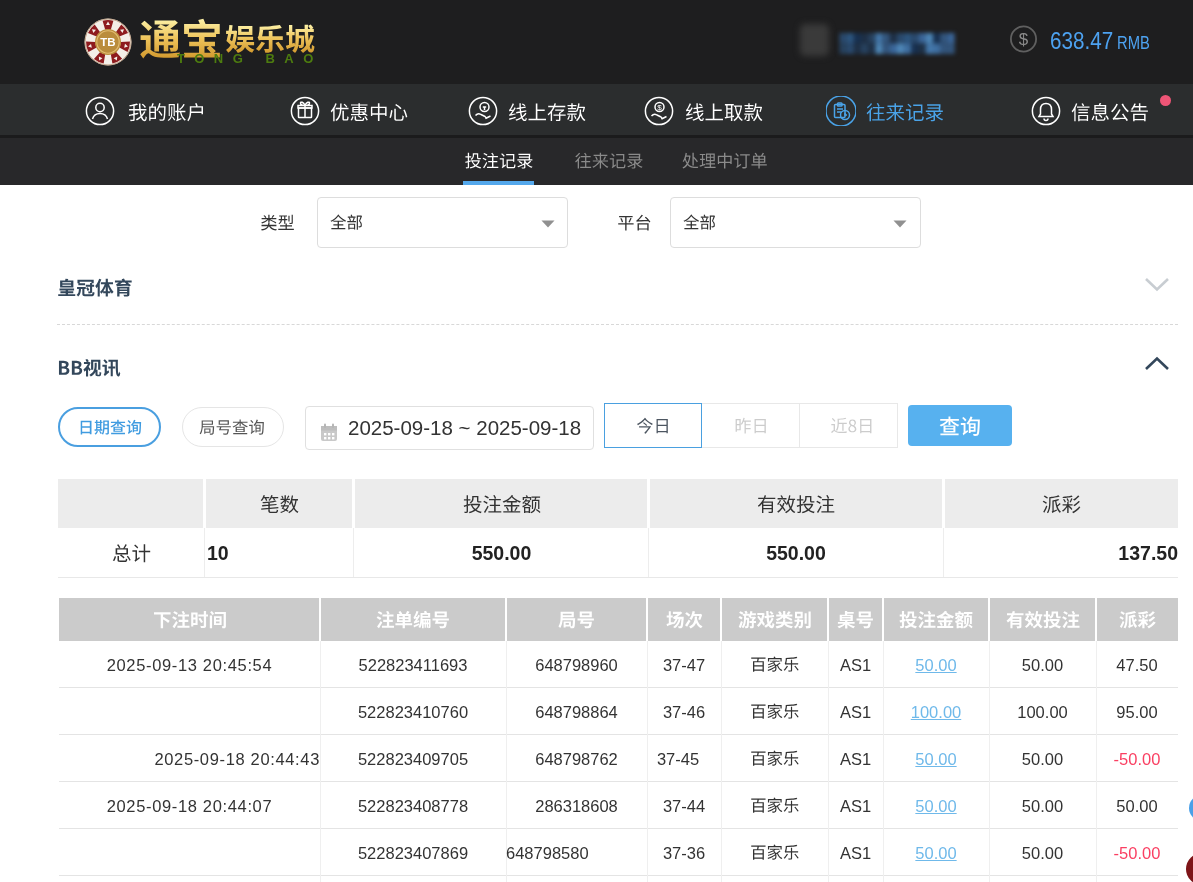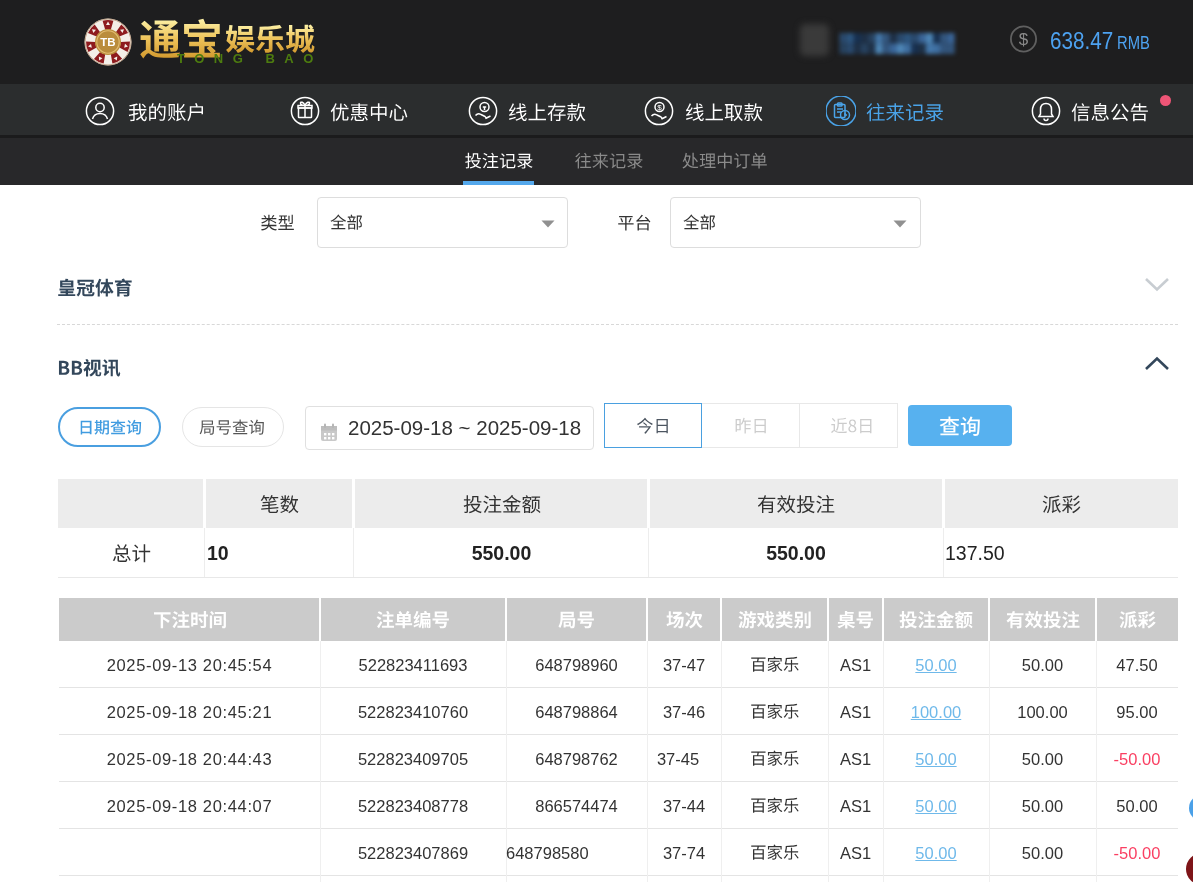--- a/index.html
+++ b/index.html
@@ -255,21 +255,21 @@
 <div class="abs" style="left:647.5px;top:527.5px;width:1px;height:49.5px;background:#ededed;z-index:3"></div>
 <div class="abs" style="left:941.5px;top:479px;width:3px;height:48.5px;background:#fff;z-index:3"></div>
 <div class="abs" style="left:942.5px;top:527.5px;width:1px;height:49.5px;background:#ededed;z-index:3"></div>
 <div class="abs" style="left:58px;top:577px;width:1120px;height:1px;background:#e8e8e8"></div>
 <svg style="position:absolute;left:111.5px;top:541.1px;z-index:5" width="39" height="24" viewBox="0 -19.5 39 23.8">
       <path d="M14.8 -4.2 15.9 -4.8Q16.5 -4.2 17.1 -3.4Q17.6 -2.7 18.0 -1.9Q18.5 -1.2 18.7 -0.5L17.5 0.2Q17.3 -0.4 16.9 -1.2Q16.4 -1.9 15.9 -2.7Q15.4 -3.5 14.8 -4.2ZM8.0 -5.2 9.1 -6.1Q9.7 -5.7 10.4 -5.1Q11.1 -4.5 11.7 -4.0Q12.3 -3.4 12.6 -3.0L11.5 -2.0Q11.2 -2.5 10.6 -3.1Q10.0 -3.7 9.4 -4.2Q8.7 -4.8 8.0 -5.2ZM5.5 -4.7H7.0V-0.7Q7.0 -0.3 7.3 -0.1Q7.5 0.0 8.5 0.0Q8.7 0.0 9.1 0.0Q9.5 0.0 10.0 0.0Q10.5 0.0 11.0 0.0Q11.6 0.0 12.0 0.0Q12.5 0.0 12.7 0.0Q13.2 0.0 13.4 -0.1Q13.7 -0.3 13.7 -0.7Q13.8 -1.1 13.9 -2.0Q14.1 -1.9 14.3 -1.8Q14.6 -1.7 14.8 -1.6Q15.1 -1.5 15.3 -1.4Q15.2 -0.3 14.9 0.3Q14.7 0.9 14.2 1.1Q13.7 1.3 12.8 1.3Q12.6 1.3 12.2 1.3Q11.8 1.3 11.2 1.3Q10.6 1.3 10.0 1.3Q9.4 1.3 9.0 1.3Q8.5 1.3 8.4 1.3Q7.3 1.3 6.6 1.2Q6.0 1.0 5.7 0.6Q5.5 0.1 5.5 -0.7ZM2.7 -4.4 4.1 -4.1Q3.8 -2.9 3.3 -1.7Q2.8 -0.4 2.2 0.5L0.8 -0.2Q1.2 -0.7 1.6 -1.4Q1.9 -2.1 2.2 -2.9Q2.5 -3.6 2.7 -4.4ZM5.0 -15.7 6.3 -16.3Q6.9 -15.5 7.5 -14.6Q8.1 -13.7 8.4 -13.0L7.0 -12.3Q6.9 -12.8 6.6 -13.4Q6.2 -14.0 5.8 -14.6Q5.4 -15.2 5.0 -15.7ZM13.3 -16.4 14.8 -15.8Q14.2 -14.6 13.5 -13.5Q12.8 -12.3 12.1 -11.5L11.0 -12.1Q11.4 -12.7 11.8 -13.4Q12.2 -14.2 12.7 -14.9Q13.1 -15.7 13.3 -16.4ZM5.2 -11.1V-7.6H14.4V-11.1ZM3.6 -12.4H16.0V-6.2H3.6Z M22.2 -15.1 23.1 -16.0Q23.7 -15.6 24.3 -15.1Q24.9 -14.6 25.4 -14.0Q25.9 -13.5 26.2 -13.1L25.3 -12.0Q24.9 -12.5 24.4 -13.0Q23.9 -13.5 23.3 -14.1Q22.7 -14.7 22.2 -15.1ZM23.3 1.2 23.0 -0.3 23.5 -0.9 27.4 -3.5Q27.4 -3.4 27.5 -3.1Q27.6 -2.9 27.7 -2.6Q27.8 -2.4 27.9 -2.3Q26.5 -1.3 25.6 -0.7Q24.8 -0.1 24.3 0.3Q23.9 0.6 23.7 0.8Q23.4 1.0 23.3 1.2ZM20.4 -10.3H24.4V-8.8H20.4ZM26.8 -9.9H38.2V-8.4H26.8ZM31.7 -16.3H33.2V1.6H31.7ZM23.3 1.2Q23.2 1.0 23.1 0.7Q23.0 0.5 22.8 0.2Q22.7 -0.0 22.5 -0.2Q22.8 -0.4 23.2 -0.8Q23.5 -1.2 23.5 -1.8V-10.3H25.0V-0.5Q25.0 -0.5 24.8 -0.4Q24.6 -0.3 24.4 -0.1Q24.1 0.1 23.9 0.4Q23.7 0.6 23.5 0.8Q23.3 1.0 23.3 1.2Z" fill="#333"></path>
     </svg>
 <div class="abs" style="left:207px;top:542px;width:145px;text-align:left;font-size:19.5px;line-height:22px;font-weight:bold;color:#222">10</div>
 <div class="abs" style="left:356px;top:542px;width:291px;text-align:center;font-size:19.5px;line-height:22px;font-weight:bold;color:#222">550.00</div>
 <div class="abs" style="left:650px;top:542px;width:292px;text-align:center;font-size:19.5px;line-height:22px;font-weight:bold;color:#222">550.00</div>
-<div class="abs" style="left:945px;top:542px;width:233px;text-align:left;font-size:19.5px;line-height:22px;font-weight:normal;color:#222">137.50</div>
+<div class="abs" style="left:945px;top:542px;width:233px;text-align:right;font-size:19.5px;line-height:22px;font-weight:bold;color:#222">137.50</div>
 <div class="abs" style="left:59px;top:598px;width:1119px;height:43px;background:#cbcbcb"></div>
 <svg style="position:absolute;left:152.5px;top:608.2px;z-index:5" width="74" height="23" viewBox="0 -18.5 74 22.6">
       <path d="M1.0 -14.4H17.6V-12.1H1.0ZM7.7 -12.4H10.1V1.6H7.7ZM8.9 -7.9 10.5 -9.6Q11.2 -9.3 12.1 -8.8Q13.0 -8.3 13.8 -7.8Q14.7 -7.3 15.5 -6.8Q16.3 -6.3 16.8 -5.9L15.1 -3.8Q14.7 -4.3 13.9 -4.8Q13.2 -5.3 12.3 -5.9Q11.5 -6.4 10.6 -6.9Q9.7 -7.5 8.9 -7.9Z M25.7 -6.9H35.3V-4.8H25.7ZM24.4 -1.0H36.5V1.1H24.4ZM25.0 -12.3H36.0V-10.2H25.0ZM29.4 -11.0H31.7V-0.1H29.4ZM20.2 -13.9 21.4 -15.5Q22.0 -15.2 22.6 -14.9Q23.3 -14.6 23.9 -14.3Q24.5 -13.9 24.9 -13.6L23.6 -11.8Q23.3 -12.1 22.7 -12.5Q22.1 -12.9 21.4 -13.2Q20.8 -13.6 20.2 -13.9ZM19.1 -8.7 20.3 -10.4Q20.9 -10.1 21.6 -9.8Q22.2 -9.5 22.8 -9.2Q23.5 -8.8 23.8 -8.5L22.6 -6.7Q22.2 -7.0 21.6 -7.3Q21.1 -7.7 20.4 -8.1Q19.7 -8.4 19.1 -8.7ZM19.6 0.0Q20.1 -0.7 20.7 -1.6Q21.3 -2.6 22.0 -3.7Q22.6 -4.8 23.2 -5.8L24.8 -4.3Q24.3 -3.4 23.8 -2.4Q23.2 -1.4 22.6 -0.4Q22.1 0.6 21.5 1.5ZM28.6 -15.1 30.6 -15.8Q31.1 -15.1 31.5 -14.3Q31.9 -13.5 32.1 -12.9L29.9 -12.1Q29.8 -12.7 29.4 -13.6Q29.0 -14.4 28.6 -15.1Z M39.3 -14.3H44.6V-1.8H39.3V-3.8H42.5V-12.3H39.3ZM39.4 -9.1H43.1V-7.1H39.4ZM38.2 -14.3H40.3V-0.3H38.2ZM45.3 -12.3H55.0V-10.1H45.3ZM50.8 -15.6H53.1V-1.3Q53.1 -0.3 52.8 0.2Q52.6 0.7 51.9 1.0Q51.3 1.2 50.3 1.3Q49.4 1.4 48.0 1.4Q47.9 0.9 47.7 0.2Q47.5 -0.4 47.2 -0.9Q47.9 -0.9 48.5 -0.8Q49.1 -0.8 49.6 -0.8Q50.1 -0.8 50.3 -0.8Q50.6 -0.8 50.7 -0.9Q50.8 -1.0 50.8 -1.3ZM45.5 -7.9 47.3 -8.9Q47.8 -8.3 48.3 -7.5Q48.8 -6.8 49.3 -6.0Q49.8 -5.3 50.1 -4.8L48.1 -3.7Q47.9 -4.2 47.4 -4.9Q47.0 -5.7 46.4 -6.5Q45.9 -7.3 45.5 -7.9Z M56.8 -11.3H59.1V1.6H56.8ZM57.1 -14.5 58.8 -15.6Q59.3 -15.2 59.7 -14.7Q60.2 -14.2 60.5 -13.7Q60.9 -13.2 61.1 -12.8L59.3 -11.6Q59.1 -12.0 58.7 -12.5Q58.3 -13.0 57.9 -13.6Q57.5 -14.1 57.1 -14.5ZM61.8 -14.8H71.8V-12.7H61.8ZM70.6 -14.8H72.9V-0.7Q72.9 0.0 72.7 0.5Q72.5 0.9 72.1 1.2Q71.6 1.4 70.9 1.5Q70.3 1.5 69.4 1.5Q69.3 1.1 69.1 0.5Q69.0 -0.1 68.8 -0.4Q69.2 -0.4 69.7 -0.4Q70.1 -0.4 70.2 -0.4Q70.4 -0.4 70.5 -0.5Q70.6 -0.6 70.6 -0.8ZM63.0 -5.2V-3.4H66.5V-5.2ZM63.0 -8.8V-7.0H66.5V-8.8ZM61.0 -10.5H68.6V-1.7H61.0Z" fill="#ffffff"></path>
     </svg>
 <svg style="position:absolute;left:376.0px;top:608.2px;z-index:5" width="74" height="23" viewBox="0 -18.5 74 22.6">
       <path d="M7.2 -6.9H16.8V-4.8H7.2ZM5.9 -1.0H18.0V1.1H5.9ZM6.5 -12.3H17.5V-10.2H6.5ZM10.9 -11.0H13.2V-0.1H10.9ZM1.7 -13.9 2.9 -15.5Q3.5 -15.2 4.1 -14.9Q4.8 -14.6 5.4 -14.3Q6.0 -13.9 6.4 -13.6L5.1 -11.8Q4.8 -12.1 4.2 -12.5Q3.6 -12.9 2.9 -13.2Q2.3 -13.6 1.7 -13.9ZM0.6 -8.7 1.8 -10.4Q2.4 -10.1 3.1 -9.8Q3.7 -9.5 4.3 -9.2Q5.0 -8.8 5.3 -8.5L4.1 -6.7Q3.7 -7.0 3.1 -7.3Q2.6 -7.7 1.9 -8.1Q1.2 -8.4 0.6 -8.7ZM1.1 0.0Q1.6 -0.7 2.2 -1.6Q2.8 -2.6 3.5 -3.7Q4.1 -4.8 4.7 -5.8L6.3 -4.3Q5.8 -3.4 5.3 -2.4Q4.7 -1.4 4.1 -0.4Q3.6 0.6 3.0 1.5ZM10.1 -15.1 12.1 -15.8Q12.6 -15.1 13.0 -14.3Q13.4 -13.5 13.6 -12.9L11.4 -12.1Q11.3 -12.7 10.9 -13.6Q10.5 -14.4 10.1 -15.1Z M26.6 -11.5H28.9V1.6H26.6ZM23.2 -7.8V-6.5H32.4V-7.8ZM23.2 -10.7V-9.5H32.4V-10.7ZM21.0 -12.6H34.7V-4.7H21.0ZM19.4 -3.5H36.2V-1.4H19.4ZM22.5 -14.8 24.4 -15.7Q24.9 -15.1 25.5 -14.3Q26.1 -13.5 26.3 -12.9L24.3 -12.0Q24.1 -12.5 23.5 -13.3Q23.0 -14.2 22.5 -14.8ZM31.1 -15.6 33.6 -14.9Q33.0 -13.9 32.4 -13.1Q31.8 -12.2 31.3 -11.6L29.3 -12.2Q29.6 -12.7 30.0 -13.3Q30.3 -13.9 30.6 -14.5Q30.9 -15.1 31.1 -15.6Z M38.2 -3.1Q38.2 -3.3 38.1 -3.7Q38.0 -4.0 37.8 -4.4Q37.7 -4.7 37.6 -5.0Q37.9 -5.0 38.2 -5.3Q38.6 -5.7 39.0 -6.2Q39.2 -6.4 39.6 -7.0Q39.9 -7.6 40.4 -8.4Q40.9 -9.2 41.4 -10.1Q41.9 -11.1 42.3 -12.0L44.0 -11.0Q43.4 -9.8 42.6 -8.5Q41.9 -7.3 41.1 -6.2Q40.3 -5.1 39.5 -4.2V-4.1Q39.5 -4.1 39.3 -4.0Q39.1 -3.9 38.9 -3.8Q38.6 -3.6 38.4 -3.4Q38.2 -3.3 38.2 -3.1ZM38.2 -3.1 38.1 -4.8 38.9 -5.5 43.2 -6.4Q43.2 -6.0 43.2 -5.4Q43.3 -4.9 43.3 -4.6Q41.8 -4.3 40.9 -4.0Q40.0 -3.8 39.5 -3.6Q38.9 -3.4 38.7 -3.3Q38.4 -3.2 38.2 -3.1ZM38.1 -7.6Q38.1 -7.8 37.9 -8.2Q37.8 -8.5 37.7 -8.9Q37.6 -9.3 37.4 -9.6Q37.7 -9.6 37.9 -9.9Q38.2 -10.2 38.4 -10.7Q38.6 -10.9 38.8 -11.4Q39.1 -11.9 39.4 -12.6Q39.7 -13.3 40.0 -14.2Q40.2 -15.0 40.4 -15.8L42.5 -15.1Q42.1 -13.9 41.6 -12.8Q41.0 -11.6 40.4 -10.6Q39.8 -9.5 39.2 -8.7V-8.7Q39.2 -8.7 39.0 -8.6Q38.9 -8.5 38.6 -8.3Q38.4 -8.1 38.3 -8.0Q38.1 -7.8 38.1 -7.6ZM38.1 -7.6 38.0 -9.2 38.9 -9.8 42.0 -10.0Q41.9 -9.6 41.8 -9.1Q41.7 -8.6 41.7 -8.3Q40.7 -8.1 40.1 -8.1Q39.4 -8.0 39.0 -7.9Q38.6 -7.8 38.4 -7.8Q38.2 -7.7 38.1 -7.6ZM37.5 -1.3Q38.5 -1.7 40.0 -2.2Q41.5 -2.8 43.0 -3.5L43.4 -1.7Q42.0 -1.1 40.6 -0.4Q39.2 0.2 38.0 0.7ZM48.6 -6.9H49.9V1.1H48.6ZM50.7 -7.0H52.0V1.1H50.7ZM52.8 -7.8H54.5V-0.2Q54.5 0.3 54.4 0.6Q54.3 1.0 54.0 1.2Q53.7 1.4 53.3 1.4Q53.0 1.5 52.5 1.5Q52.5 1.1 52.3 0.7Q52.2 0.2 52.0 -0.1Q52.3 -0.1 52.4 -0.1Q52.6 -0.1 52.7 -0.1Q52.8 -0.1 52.8 -0.3ZM44.5 -13.8H46.5V-9.8Q46.5 -8.6 46.4 -7.2Q46.3 -5.8 46.0 -4.2Q45.8 -2.7 45.4 -1.2Q44.9 0.2 44.2 1.4Q44.0 1.2 43.7 1.0Q43.4 0.7 43.0 0.5Q42.7 0.3 42.5 0.2Q43.2 -0.9 43.6 -2.2Q44.0 -3.5 44.2 -4.8Q44.3 -6.2 44.4 -7.5Q44.5 -8.8 44.5 -9.8ZM45.5 -13.8H54.2V-8.9H45.5V-10.7H52.1V-12.0H45.5ZM46.0 -7.8H53.6V-6.1H47.7V1.5H46.0ZM46.8 -4.1H53.5V-2.4H46.8ZM47.9 -15.3 50.1 -15.9Q50.4 -15.4 50.6 -14.7Q50.9 -14.1 51.0 -13.6L48.8 -12.9Q48.7 -13.4 48.4 -14.0Q48.2 -14.7 47.9 -15.3Z M60.9 -13.1V-11.4H68.5V-13.1ZM58.7 -15.1H70.8V-9.5H58.7ZM56.5 -8.3H72.9V-6.3H56.5ZM60.1 -4.9H69.2V-2.9H60.1ZM68.5 -4.9H70.9Q70.9 -4.9 70.9 -4.8Q70.9 -4.6 70.8 -4.4Q70.8 -4.2 70.8 -4.0Q70.6 -2.6 70.4 -1.6Q70.2 -0.6 69.9 -0.0Q69.7 0.6 69.3 0.9Q68.9 1.3 68.4 1.4Q68.0 1.5 67.3 1.6Q66.7 1.6 65.9 1.6Q65.0 1.6 64.1 1.6Q64.0 1.1 63.8 0.5Q63.6 -0.1 63.3 -0.6Q64.3 -0.5 65.2 -0.5Q66.1 -0.4 66.5 -0.4Q66.8 -0.4 67.0 -0.5Q67.2 -0.5 67.4 -0.6Q67.6 -0.8 67.8 -1.3Q68.0 -1.7 68.2 -2.6Q68.4 -3.4 68.5 -4.6ZM60.3 -7.5 62.7 -7.2Q62.5 -6.5 62.3 -5.7Q62.0 -4.9 61.8 -4.2Q61.5 -3.5 61.3 -2.9H58.8Q59.0 -3.5 59.3 -4.3Q59.6 -5.1 59.8 -6.0Q60.1 -6.8 60.3 -7.5Z" fill="#ffffff"></path>
     </svg>
 <svg style="position:absolute;left:558.0px;top:608.2px;z-index:5" width="37" height="23" viewBox="0 -18.5 37 22.6">
       <path d="M3.9 -14.9H15.8V-9.5H3.9V-11.4H13.6V-13.0H3.9ZM2.6 -14.9H4.8V-10.3Q4.8 -9.1 4.7 -7.6Q4.6 -6.1 4.3 -4.5Q4.1 -3.0 3.5 -1.5Q3.0 -0.0 2.2 1.2Q2.0 1.0 1.6 0.7Q1.3 0.4 1.0 0.1Q0.6 -0.1 0.4 -0.2Q1.1 -1.3 1.6 -2.6Q2.0 -3.9 2.3 -5.2Q2.5 -6.6 2.5 -7.9Q2.6 -9.2 2.6 -10.3ZM4.0 -8.4H15.7V-6.4H4.0ZM6.8 -5.3H12.9V-0.2H6.8V-1.9H10.9V-3.6H6.8ZM5.6 -5.3H7.6V0.9H5.6ZM14.9 -8.4H17.2Q17.2 -8.4 17.2 -8.2Q17.2 -8.0 17.2 -7.8Q17.2 -7.6 17.1 -7.5Q17.1 -5.4 17.0 -4.0Q16.9 -2.6 16.8 -1.6Q16.7 -0.6 16.6 -0.1Q16.4 0.5 16.2 0.7Q15.9 1.2 15.6 1.3Q15.2 1.5 14.8 1.6Q14.4 1.6 13.8 1.6Q13.2 1.6 12.5 1.6Q12.5 1.1 12.3 0.6Q12.1 -0.0 11.9 -0.5Q12.4 -0.4 12.9 -0.4Q13.4 -0.4 13.6 -0.4Q13.9 -0.4 14.0 -0.4Q14.1 -0.5 14.3 -0.6Q14.4 -0.9 14.6 -1.6Q14.7 -2.4 14.8 -3.9Q14.9 -5.5 14.9 -8.0Z M23.9 -13.1V-11.4H31.4V-13.1ZM21.7 -15.1H33.8V-9.5H21.7ZM19.5 -8.3H35.9V-6.3H19.5ZM23.1 -4.9H32.2V-2.9H23.1ZM31.5 -4.9H33.9Q33.9 -4.9 33.9 -4.8Q33.9 -4.6 33.8 -4.4Q33.8 -4.2 33.8 -4.0Q33.6 -2.6 33.4 -1.6Q33.2 -0.6 32.9 -0.0Q32.7 0.6 32.3 0.9Q31.9 1.3 31.4 1.4Q31.0 1.5 30.3 1.6Q29.7 1.6 28.9 1.6Q28.0 1.6 27.1 1.6Q27.0 1.1 26.8 0.5Q26.6 -0.1 26.3 -0.6Q27.3 -0.5 28.2 -0.5Q29.1 -0.4 29.5 -0.4Q29.8 -0.4 30.0 -0.5Q30.2 -0.5 30.4 -0.6Q30.6 -0.8 30.8 -1.3Q31.0 -1.7 31.2 -2.6Q31.4 -3.4 31.5 -4.6ZM23.3 -7.5 25.7 -7.2Q25.5 -6.5 25.3 -5.7Q25.0 -4.9 24.8 -4.2Q24.5 -3.5 24.3 -2.9H21.8Q22.0 -3.5 22.3 -4.3Q22.6 -5.1 22.8 -6.0Q23.1 -6.8 23.3 -7.5Z" fill="#ffffff"></path>
     </svg>
@@ -321,41 +321,40 @@
 <div class="abs" style="left:1096px;top:654.5px;width:82px;text-align:center;font-size:16.5px;line-height:20px;color:#333">47.50</div>
 <div class="abs" style="left:59px;top:734px;width:1119px;height:1px;background:#e4e4e4"></div>
 <div class="abs" style="left:320px;top:688px;width:1px;height:47px;background:#efefef"></div>
 <div class="abs" style="left:506px;top:688px;width:1px;height:47px;background:#efefef"></div>
 <div class="abs" style="left:647px;top:688px;width:1px;height:47px;background:#efefef"></div>
 <div class="abs" style="left:721px;top:688px;width:1px;height:47px;background:#efefef"></div>
 <div class="abs" style="left:828px;top:688px;width:1px;height:47px;background:#efefef"></div>
 <div class="abs" style="left:883px;top:688px;width:1px;height:47px;background:#efefef"></div>
 <div class="abs" style="left:989px;top:688px;width:1px;height:47px;background:#efefef"></div>
 <div class="abs" style="left:1096px;top:688px;width:1px;height:47px;background:#efefef"></div>
-<div class="abs" style="left:59px;top:701.5px;width:261px;text-align:center;font-size:16.5px;line-height:20px;letter-spacing:0.65px;color:#333">2025-09-18 20:45:21</div>
 <div class="abs" style="left:320px;top:701.5px;width:186px;text-align:center;font-size:16.5px;line-height:20px;color:#333">522823410760</div>
 <div class="abs" style="left:506px;top:701.5px;width:141px;text-align:center;font-size:16.5px;line-height:20px;color:#333">648798864</div>
 <div class="abs" style="left:647px;top:701.5px;width:74px;text-align:center;font-size:16.5px;line-height:20px;color:#333">37-46</div>
 <svg style="position:absolute;left:749.8px;top:701.4px;z-index:5" width="50" height="20" viewBox="0 -16.5 50 20.1">
       <path d="M1.1 -13.0H15.5V-11.8H1.1ZM3.8 -5.1H13.0V-4.0H3.8ZM3.8 -0.9H12.9V0.3H3.8ZM7.5 -12.5 9.0 -12.2Q8.8 -11.6 8.6 -10.9Q8.5 -10.2 8.3 -9.6Q8.2 -9.0 8.0 -8.5L6.8 -8.8Q6.9 -9.4 7.1 -10.0Q7.2 -10.7 7.3 -11.3Q7.5 -12.0 7.5 -12.5ZM2.9 -9.3H13.8V1.3H12.5V-8.1H4.2V1.3H2.9Z M17.9 -12.4H31.7V-9.0H30.5V-11.3H19.1V-9.0H17.9ZM19.9 -9.7H29.5V-8.6H19.9ZM23.0 -7.4 23.9 -8.0Q24.9 -7.1 25.4 -6.1Q26.0 -5.1 26.3 -4.0Q26.5 -3.0 26.5 -2.0Q26.5 -1.1 26.2 -0.4Q26.0 0.4 25.5 0.7Q25.1 1.0 24.7 1.2Q24.3 1.3 23.8 1.3Q23.5 1.3 23.1 1.3Q22.8 1.3 22.4 1.3Q22.4 1.0 22.3 0.7Q22.2 0.3 22.0 0.1Q22.5 0.1 22.9 0.1Q23.3 0.2 23.5 0.2Q23.9 0.2 24.1 0.1Q24.4 0.0 24.6 -0.2Q24.9 -0.4 25.1 -1.0Q25.3 -1.6 25.3 -2.3Q25.3 -3.1 25.1 -4.0Q24.8 -4.9 24.3 -5.8Q23.8 -6.7 23.0 -7.4ZM24.7 -9.3 25.7 -8.9Q24.9 -8.1 23.7 -7.4Q22.5 -6.7 21.1 -6.1Q19.8 -5.6 18.5 -5.2Q18.4 -5.3 18.3 -5.5Q18.2 -5.7 18.1 -5.9Q17.9 -6.1 17.8 -6.2Q19.1 -6.5 20.4 -7.0Q21.7 -7.4 22.8 -8.0Q23.9 -8.6 24.7 -9.3ZM24.2 -6.3 25.0 -5.7Q24.4 -5.2 23.6 -4.8Q22.8 -4.3 21.9 -3.9Q21.0 -3.4 20.1 -3.1Q19.2 -2.7 18.4 -2.4Q18.3 -2.7 18.1 -2.9Q18.0 -3.2 17.8 -3.4Q18.6 -3.6 19.5 -3.9Q20.4 -4.2 21.3 -4.6Q22.1 -5.0 22.9 -5.4Q23.7 -5.8 24.2 -6.3ZM25.1 -4.3 26.0 -3.6Q25.3 -3.0 24.4 -2.4Q23.5 -1.8 22.4 -1.2Q21.4 -0.7 20.3 -0.2Q19.2 0.2 18.1 0.5Q18.1 0.3 17.9 -0.0Q17.7 -0.3 17.5 -0.5Q18.5 -0.8 19.6 -1.2Q20.7 -1.6 21.7 -2.1Q22.8 -2.6 23.6 -3.1Q24.5 -3.7 25.1 -4.3ZM28.0 -5.4Q28.3 -4.3 29.0 -3.3Q29.6 -2.3 30.5 -1.5Q31.4 -0.8 32.4 -0.4Q32.3 -0.3 32.2 -0.1Q32.0 0.1 31.9 0.3Q31.7 0.5 31.6 0.6Q30.5 0.1 29.6 -0.7Q28.7 -1.6 28.0 -2.7Q27.3 -3.8 26.9 -5.1ZM29.5 -7.9 30.6 -7.1Q29.9 -6.6 29.0 -6.0Q28.2 -5.4 27.4 -4.9Q26.6 -4.3 25.8 -3.9L25.0 -4.6Q25.8 -5.0 26.6 -5.6Q27.4 -6.2 28.2 -6.8Q29.0 -7.4 29.5 -7.9ZM23.5 -13.6 24.8 -14.0Q25.0 -13.5 25.3 -13.0Q25.6 -12.5 25.7 -12.1L24.4 -11.6Q24.3 -12.0 24.0 -12.6Q23.8 -13.2 23.5 -13.6Z M41.0 -10.6H42.2V-0.3Q42.2 0.3 42.1 0.6Q41.9 0.9 41.5 1.1Q41.1 1.2 40.4 1.2Q39.7 1.3 38.7 1.3Q38.6 1.0 38.5 0.7Q38.4 0.3 38.2 0.0Q38.8 0.1 39.2 0.1Q39.7 0.1 40.1 0.1Q40.4 0.1 40.6 0.1Q40.8 0.0 40.9 -0.0Q41.0 -0.1 41.0 -0.3ZM46.7 -13.7 47.4 -12.6Q46.4 -12.3 45.0 -12.1Q43.6 -11.9 42.1 -11.8Q40.6 -11.7 39.1 -11.6Q37.5 -11.5 36.1 -11.5Q36.1 -11.7 36.0 -12.1Q35.9 -12.4 35.8 -12.6Q37.2 -12.7 38.7 -12.7Q40.3 -12.8 41.7 -12.9Q43.2 -13.1 44.5 -13.2Q45.8 -13.4 46.7 -13.7ZM36.9 -4.6 38.1 -4.2Q37.6 -3.4 37.1 -2.6Q36.5 -1.8 35.8 -1.0Q35.2 -0.3 34.6 0.3Q34.6 0.2 34.4 0.0Q34.2 -0.1 34.0 -0.3Q33.8 -0.4 33.6 -0.5Q34.2 -1.0 34.8 -1.7Q35.4 -2.4 36.0 -3.1Q36.5 -3.9 36.9 -4.6ZM44.4 -4.1 45.5 -4.6Q46.1 -3.9 46.7 -3.2Q47.4 -2.4 47.9 -1.7Q48.5 -0.9 48.8 -0.4L47.7 0.2Q47.4 -0.3 46.8 -1.1Q46.3 -1.8 45.7 -2.6Q45.0 -3.4 44.4 -4.1ZM35.1 -5.8Q35.1 -5.9 35.0 -6.1Q34.9 -6.4 34.9 -6.6Q34.8 -6.8 34.7 -7.0Q34.9 -7.0 35.0 -7.3Q35.1 -7.6 35.2 -8.0Q35.3 -8.3 35.4 -9.0Q35.6 -9.7 35.7 -10.7Q35.8 -11.6 35.8 -12.6L37.1 -12.3Q37.1 -11.3 36.9 -10.3Q36.8 -9.3 36.6 -8.3Q36.3 -7.3 36.1 -6.6V-6.6Q36.1 -6.6 36.0 -6.5Q35.8 -6.4 35.6 -6.3Q35.4 -6.2 35.3 -6.0Q35.1 -5.9 35.1 -5.8ZM35.1 -5.8V-6.8L36.0 -7.3H48.3L48.2 -6.0H37.1Q36.5 -6.0 36.1 -6.0Q35.7 -6.0 35.5 -5.9Q35.2 -5.9 35.1 -5.8Z" fill="#333"></path>
     </svg>
 <div class="abs" style="left:828px;top:701.5px;width:55px;text-align:center;font-size:16.5px;line-height:20px;color:#333">AS1</div>
 <div class="abs" style="left:883px;top:701.5px;width:106px;text-align:center;font-size:16.5px;line-height:20px;color:#6fb9ea"><span style="text-decoration:underline">100.00</span></div>
 <div class="abs" style="left:989px;top:701.5px;width:107px;text-align:center;font-size:16.5px;line-height:20px;color:#333">100.00</div>
 <div class="abs" style="left:1096px;top:701.5px;width:82px;text-align:center;font-size:16.5px;line-height:20px;color:#333">95.00</div>
 <div class="abs" style="left:59px;top:781px;width:1119px;height:1px;background:#e4e4e4"></div>
 <div class="abs" style="left:320px;top:735px;width:1px;height:47px;background:#efefef"></div>
 <div class="abs" style="left:506px;top:735px;width:1px;height:47px;background:#efefef"></div>
 <div class="abs" style="left:647px;top:735px;width:1px;height:47px;background:#efefef"></div>
 <div class="abs" style="left:721px;top:735px;width:1px;height:47px;background:#efefef"></div>
 <div class="abs" style="left:828px;top:735px;width:1px;height:47px;background:#efefef"></div>
 <div class="abs" style="left:883px;top:735px;width:1px;height:47px;background:#efefef"></div>
 <div class="abs" style="left:989px;top:735px;width:1px;height:47px;background:#efefef"></div>
 <div class="abs" style="left:1096px;top:735px;width:1px;height:47px;background:#efefef"></div>
-<div class="abs" style="left:59px;top:748.5px;width:261px;text-align:center;font-size:16.5px;line-height:20px;letter-spacing:0.65px;color:#333">2025-09-18 20:44:43</div>
+<div class="abs" style="left:59px;top:748.5px;width:261px;text-align:right;font-size:16.5px;line-height:20px;letter-spacing:0.65px;color:#333">2025-09-18 20:44:43</div>
 <div class="abs" style="left:320px;top:748.5px;width:186px;text-align:center;font-size:16.5px;line-height:20px;color:#333">522823409705</div>
 <div class="abs" style="left:506px;top:748.5px;width:141px;text-align:center;font-size:16.5px;line-height:20px;color:#333">648798762</div>
 <div class="abs" style="left:641px;top:748.5px;width:74px;text-align:center;font-size:16.5px;line-height:20px;color:#333">37-45</div>
 <svg style="position:absolute;left:749.8px;top:748.4px;z-index:5" width="50" height="20" viewBox="0 -16.5 50 20.1">
       <path d="M1.1 -13.0H15.5V-11.8H1.1ZM3.8 -5.1H13.0V-4.0H3.8ZM3.8 -0.9H12.9V0.3H3.8ZM7.5 -12.5 9.0 -12.2Q8.8 -11.6 8.6 -10.9Q8.5 -10.2 8.3 -9.6Q8.2 -9.0 8.0 -8.5L6.8 -8.8Q6.9 -9.4 7.1 -10.0Q7.2 -10.7 7.3 -11.3Q7.5 -12.0 7.5 -12.5ZM2.9 -9.3H13.8V1.3H12.5V-8.1H4.2V1.3H2.9Z M17.9 -12.4H31.7V-9.0H30.5V-11.3H19.1V-9.0H17.9ZM19.9 -9.7H29.5V-8.6H19.9ZM23.0 -7.4 23.9 -8.0Q24.9 -7.1 25.4 -6.1Q26.0 -5.1 26.3 -4.0Q26.5 -3.0 26.5 -2.0Q26.5 -1.1 26.2 -0.4Q26.0 0.4 25.5 0.7Q25.1 1.0 24.7 1.2Q24.3 1.3 23.8 1.3Q23.5 1.3 23.1 1.3Q22.8 1.3 22.4 1.3Q22.4 1.0 22.3 0.7Q22.2 0.3 22.0 0.1Q22.5 0.1 22.9 0.1Q23.3 0.2 23.5 0.2Q23.9 0.2 24.1 0.1Q24.4 0.0 24.6 -0.2Q24.9 -0.4 25.1 -1.0Q25.3 -1.6 25.3 -2.3Q25.3 -3.1 25.1 -4.0Q24.8 -4.9 24.3 -5.8Q23.8 -6.7 23.0 -7.4ZM24.7 -9.3 25.7 -8.9Q24.9 -8.1 23.7 -7.4Q22.5 -6.7 21.1 -6.1Q19.8 -5.6 18.5 -5.2Q18.4 -5.3 18.3 -5.5Q18.2 -5.7 18.1 -5.9Q17.9 -6.1 17.8 -6.2Q19.1 -6.5 20.4 -7.0Q21.7 -7.4 22.8 -8.0Q23.9 -8.6 24.7 -9.3ZM24.2 -6.3 25.0 -5.7Q24.4 -5.2 23.6 -4.8Q22.8 -4.3 21.9 -3.9Q21.0 -3.4 20.1 -3.1Q19.2 -2.7 18.4 -2.4Q18.3 -2.7 18.1 -2.9Q18.0 -3.2 17.8 -3.4Q18.6 -3.6 19.5 -3.9Q20.4 -4.2 21.3 -4.6Q22.1 -5.0 22.9 -5.4Q23.7 -5.8 24.2 -6.3ZM25.1 -4.3 26.0 -3.6Q25.3 -3.0 24.4 -2.4Q23.5 -1.8 22.4 -1.2Q21.4 -0.7 20.3 -0.2Q19.2 0.2 18.1 0.5Q18.1 0.3 17.9 -0.0Q17.7 -0.3 17.5 -0.5Q18.5 -0.8 19.6 -1.2Q20.7 -1.6 21.7 -2.1Q22.8 -2.6 23.6 -3.1Q24.5 -3.7 25.1 -4.3ZM28.0 -5.4Q28.3 -4.3 29.0 -3.3Q29.6 -2.3 30.5 -1.5Q31.4 -0.8 32.4 -0.4Q32.3 -0.3 32.2 -0.1Q32.0 0.1 31.9 0.3Q31.7 0.5 31.6 0.6Q30.5 0.1 29.6 -0.7Q28.7 -1.6 28.0 -2.7Q27.3 -3.8 26.9 -5.1ZM29.5 -7.9 30.6 -7.1Q29.9 -6.6 29.0 -6.0Q28.2 -5.4 27.4 -4.9Q26.6 -4.3 25.8 -3.9L25.0 -4.6Q25.8 -5.0 26.6 -5.6Q27.4 -6.2 28.2 -6.8Q29.0 -7.4 29.5 -7.9ZM23.5 -13.6 24.8 -14.0Q25.0 -13.5 25.3 -13.0Q25.6 -12.5 25.7 -12.1L24.4 -11.6Q24.3 -12.0 24.0 -12.6Q23.8 -13.2 23.5 -13.6Z M41.0 -10.6H42.2V-0.3Q42.2 0.3 42.1 0.6Q41.9 0.9 41.5 1.1Q41.1 1.2 40.4 1.2Q39.7 1.3 38.7 1.3Q38.6 1.0 38.5 0.7Q38.4 0.3 38.2 0.0Q38.8 0.1 39.2 0.1Q39.7 0.1 40.1 0.1Q40.4 0.1 40.6 0.1Q40.8 0.0 40.9 -0.0Q41.0 -0.1 41.0 -0.3ZM46.7 -13.7 47.4 -12.6Q46.4 -12.3 45.0 -12.1Q43.6 -11.9 42.1 -11.8Q40.6 -11.7 39.1 -11.6Q37.5 -11.5 36.1 -11.5Q36.1 -11.7 36.0 -12.1Q35.9 -12.4 35.8 -12.6Q37.2 -12.7 38.7 -12.7Q40.3 -12.8 41.7 -12.9Q43.2 -13.1 44.5 -13.2Q45.8 -13.4 46.7 -13.7ZM36.9 -4.6 38.1 -4.2Q37.6 -3.4 37.1 -2.6Q36.5 -1.8 35.8 -1.0Q35.2 -0.3 34.6 0.3Q34.6 0.2 34.4 0.0Q34.2 -0.1 34.0 -0.3Q33.8 -0.4 33.6 -0.5Q34.2 -1.0 34.8 -1.7Q35.4 -2.4 36.0 -3.1Q36.5 -3.9 36.9 -4.6ZM44.4 -4.1 45.5 -4.6Q46.1 -3.9 46.7 -3.2Q47.4 -2.4 47.9 -1.7Q48.5 -0.9 48.8 -0.4L47.7 0.2Q47.4 -0.3 46.8 -1.1Q46.3 -1.8 45.7 -2.6Q45.0 -3.4 44.4 -4.1ZM35.1 -5.8Q35.1 -5.9 35.0 -6.1Q34.9 -6.4 34.9 -6.6Q34.8 -6.8 34.7 -7.0Q34.9 -7.0 35.0 -7.3Q35.1 -7.6 35.2 -8.0Q35.3 -8.3 35.4 -9.0Q35.6 -9.7 35.7 -10.7Q35.8 -11.6 35.8 -12.6L37.1 -12.3Q37.1 -11.3 36.9 -10.3Q36.8 -9.3 36.6 -8.3Q36.3 -7.3 36.1 -6.6V-6.6Q36.1 -6.6 36.0 -6.5Q35.8 -6.4 35.6 -6.3Q35.4 -6.2 35.3 -6.0Q35.1 -5.9 35.1 -5.8ZM35.1 -5.8V-6.8L36.0 -7.3H48.3L48.2 -6.0H37.1Q36.5 -6.0 36.1 -6.0Q35.7 -6.0 35.5 -5.9Q35.2 -5.9 35.1 -5.8Z" fill="#333"></path>
     </svg>
 <div class="abs" style="left:828px;top:748.5px;width:55px;text-align:center;font-size:16.5px;line-height:20px;color:#333">AS1</div>
 <div class="abs" style="left:883px;top:748.5px;width:106px;text-align:center;font-size:16.5px;line-height:20px;color:#6fb9ea"><span style="text-decoration:underline">50.00</span></div>
 <div class="abs" style="left:989px;top:748.5px;width:107px;text-align:center;font-size:16.5px;line-height:20px;color:#333">50.00</div>
 <div class="abs" style="left:1096px;top:748.5px;width:82px;text-align:center;font-size:16.5px;line-height:20px;color:#fa3f62">-50.00</div>
@@ -363,41 +362,41 @@
 <div class="abs" style="left:320px;top:782px;width:1px;height:47px;background:#efefef"></div>
 <div class="abs" style="left:506px;top:782px;width:1px;height:47px;background:#efefef"></div>
 <div class="abs" style="left:647px;top:782px;width:1px;height:47px;background:#efefef"></div>
 <div class="abs" style="left:721px;top:782px;width:1px;height:47px;background:#efefef"></div>
 <div class="abs" style="left:828px;top:782px;width:1px;height:47px;background:#efefef"></div>
 <div class="abs" style="left:883px;top:782px;width:1px;height:47px;background:#efefef"></div>
 <div class="abs" style="left:989px;top:782px;width:1px;height:47px;background:#efefef"></div>
 <div class="abs" style="left:1096px;top:782px;width:1px;height:47px;background:#efefef"></div>
 <div class="abs" style="left:59px;top:795.5px;width:261px;text-align:center;font-size:16.5px;line-height:20px;letter-spacing:0.65px;color:#333">2025-09-18 20:44:07</div>
 <div class="abs" style="left:320px;top:795.5px;width:186px;text-align:center;font-size:16.5px;line-height:20px;color:#333">522823408778</div>
-<div class="abs" style="left:506px;top:795.5px;width:141px;text-align:center;font-size:16.5px;line-height:20px;color:#333">866574474</div>
+<div class="abs" style="left:506px;top:795.5px;width:141px;text-align:center;font-size:16.5px;line-height:20px;color:#333">286318608</div>
 <div class="abs" style="left:647px;top:795.5px;width:74px;text-align:center;font-size:16.5px;line-height:20px;color:#333">37-44</div>
 <svg style="position:absolute;left:749.8px;top:795.4px;z-index:5" width="50" height="20" viewBox="0 -16.5 50 20.1">
       <path d="M1.1 -13.0H15.5V-11.8H1.1ZM3.8 -5.1H13.0V-4.0H3.8ZM3.8 -0.9H12.9V0.3H3.8ZM7.5 -12.5 9.0 -12.2Q8.8 -11.6 8.6 -10.9Q8.5 -10.2 8.3 -9.6Q8.2 -9.0 8.0 -8.5L6.8 -8.8Q6.9 -9.4 7.1 -10.0Q7.2 -10.7 7.3 -11.3Q7.5 -12.0 7.5 -12.5ZM2.9 -9.3H13.8V1.3H12.5V-8.1H4.2V1.3H2.9Z M17.9 -12.4H31.7V-9.0H30.5V-11.3H19.1V-9.0H17.9ZM19.9 -9.7H29.5V-8.6H19.9ZM23.0 -7.4 23.9 -8.0Q24.9 -7.1 25.4 -6.1Q26.0 -5.1 26.3 -4.0Q26.5 -3.0 26.5 -2.0Q26.5 -1.1 26.2 -0.4Q26.0 0.4 25.5 0.7Q25.1 1.0 24.7 1.2Q24.3 1.3 23.8 1.3Q23.5 1.3 23.1 1.3Q22.8 1.3 22.4 1.3Q22.4 1.0 22.3 0.7Q22.2 0.3 22.0 0.1Q22.5 0.1 22.9 0.1Q23.3 0.2 23.5 0.2Q23.9 0.2 24.1 0.1Q24.4 0.0 24.6 -0.2Q24.9 -0.4 25.1 -1.0Q25.3 -1.6 25.3 -2.3Q25.3 -3.1 25.1 -4.0Q24.8 -4.9 24.3 -5.8Q23.8 -6.7 23.0 -7.4ZM24.7 -9.3 25.7 -8.9Q24.9 -8.1 23.7 -7.4Q22.5 -6.7 21.1 -6.1Q19.8 -5.6 18.5 -5.2Q18.4 -5.3 18.3 -5.5Q18.2 -5.7 18.1 -5.9Q17.9 -6.1 17.8 -6.2Q19.1 -6.5 20.4 -7.0Q21.7 -7.4 22.8 -8.0Q23.9 -8.6 24.7 -9.3ZM24.2 -6.3 25.0 -5.7Q24.4 -5.2 23.6 -4.8Q22.8 -4.3 21.9 -3.9Q21.0 -3.4 20.1 -3.1Q19.2 -2.7 18.4 -2.4Q18.3 -2.7 18.1 -2.9Q18.0 -3.2 17.8 -3.4Q18.6 -3.6 19.5 -3.9Q20.4 -4.2 21.3 -4.6Q22.1 -5.0 22.9 -5.4Q23.7 -5.8 24.2 -6.3ZM25.1 -4.3 26.0 -3.6Q25.3 -3.0 24.4 -2.4Q23.5 -1.8 22.4 -1.2Q21.4 -0.7 20.3 -0.2Q19.2 0.2 18.1 0.5Q18.1 0.3 17.9 -0.0Q17.7 -0.3 17.5 -0.5Q18.5 -0.8 19.6 -1.2Q20.7 -1.6 21.7 -2.1Q22.8 -2.6 23.6 -3.1Q24.5 -3.7 25.1 -4.3ZM28.0 -5.4Q28.3 -4.3 29.0 -3.3Q29.6 -2.3 30.5 -1.5Q31.4 -0.8 32.4 -0.4Q32.3 -0.3 32.2 -0.1Q32.0 0.1 31.9 0.3Q31.7 0.5 31.6 0.6Q30.5 0.1 29.6 -0.7Q28.7 -1.6 28.0 -2.7Q27.3 -3.8 26.9 -5.1ZM29.5 -7.9 30.6 -7.1Q29.9 -6.6 29.0 -6.0Q28.2 -5.4 27.4 -4.9Q26.6 -4.3 25.8 -3.9L25.0 -4.6Q25.8 -5.0 26.6 -5.6Q27.4 -6.2 28.2 -6.8Q29.0 -7.4 29.5 -7.9ZM23.5 -13.6 24.8 -14.0Q25.0 -13.5 25.3 -13.0Q25.6 -12.5 25.7 -12.1L24.4 -11.6Q24.3 -12.0 24.0 -12.6Q23.8 -13.2 23.5 -13.6Z M41.0 -10.6H42.2V-0.3Q42.2 0.3 42.1 0.6Q41.9 0.9 41.5 1.1Q41.1 1.2 40.4 1.2Q39.7 1.3 38.7 1.3Q38.6 1.0 38.5 0.7Q38.4 0.3 38.2 0.0Q38.8 0.1 39.2 0.1Q39.7 0.1 40.1 0.1Q40.4 0.1 40.6 0.1Q40.8 0.0 40.9 -0.0Q41.0 -0.1 41.0 -0.3ZM46.7 -13.7 47.4 -12.6Q46.4 -12.3 45.0 -12.1Q43.6 -11.9 42.1 -11.8Q40.6 -11.7 39.1 -11.6Q37.5 -11.5 36.1 -11.5Q36.1 -11.7 36.0 -12.1Q35.9 -12.4 35.8 -12.6Q37.2 -12.7 38.7 -12.7Q40.3 -12.8 41.7 -12.9Q43.2 -13.1 44.5 -13.2Q45.8 -13.4 46.7 -13.7ZM36.9 -4.6 38.1 -4.2Q37.6 -3.4 37.1 -2.6Q36.5 -1.8 35.8 -1.0Q35.2 -0.3 34.6 0.3Q34.6 0.2 34.4 0.0Q34.2 -0.1 34.0 -0.3Q33.8 -0.4 33.6 -0.5Q34.2 -1.0 34.8 -1.7Q35.4 -2.4 36.0 -3.1Q36.5 -3.9 36.9 -4.6ZM44.4 -4.1 45.5 -4.6Q46.1 -3.9 46.7 -3.2Q47.4 -2.4 47.9 -1.7Q48.5 -0.9 48.8 -0.4L47.7 0.2Q47.4 -0.3 46.8 -1.1Q46.3 -1.8 45.7 -2.6Q45.0 -3.4 44.4 -4.1ZM35.1 -5.8Q35.1 -5.9 35.0 -6.1Q34.9 -6.4 34.9 -6.6Q34.8 -6.8 34.7 -7.0Q34.9 -7.0 35.0 -7.3Q35.1 -7.6 35.2 -8.0Q35.3 -8.3 35.4 -9.0Q35.6 -9.7 35.7 -10.7Q35.8 -11.6 35.8 -12.6L37.1 -12.3Q37.1 -11.3 36.9 -10.3Q36.8 -9.3 36.6 -8.3Q36.3 -7.3 36.1 -6.6V-6.6Q36.1 -6.6 36.0 -6.5Q35.8 -6.4 35.6 -6.3Q35.4 -6.2 35.3 -6.0Q35.1 -5.9 35.1 -5.8ZM35.1 -5.8V-6.8L36.0 -7.3H48.3L48.2 -6.0H37.1Q36.5 -6.0 36.1 -6.0Q35.7 -6.0 35.5 -5.9Q35.2 -5.9 35.1 -5.8Z" fill="#333"></path>
     </svg>
 <div class="abs" style="left:828px;top:795.5px;width:55px;text-align:center;font-size:16.5px;line-height:20px;color:#333">AS1</div>
 <div class="abs" style="left:883px;top:795.5px;width:106px;text-align:center;font-size:16.5px;line-height:20px;color:#6fb9ea"><span style="text-decoration:underline">50.00</span></div>
 <div class="abs" style="left:989px;top:795.5px;width:107px;text-align:center;font-size:16.5px;line-height:20px;color:#333">50.00</div>
 <div class="abs" style="left:1096px;top:795.5px;width:82px;text-align:center;font-size:16.5px;line-height:20px;color:#333">50.00</div>
 <div class="abs" style="left:59px;top:875px;width:1119px;height:1px;background:#e4e4e4"></div>
 <div class="abs" style="left:320px;top:829px;width:1px;height:47px;background:#efefef"></div>
 <div class="abs" style="left:506px;top:829px;width:1px;height:47px;background:#efefef"></div>
 <div class="abs" style="left:647px;top:829px;width:1px;height:47px;background:#efefef"></div>
 <div class="abs" style="left:721px;top:829px;width:1px;height:47px;background:#efefef"></div>
 <div class="abs" style="left:828px;top:829px;width:1px;height:47px;background:#efefef"></div>
 <div class="abs" style="left:883px;top:829px;width:1px;height:47px;background:#efefef"></div>
 <div class="abs" style="left:989px;top:829px;width:1px;height:47px;background:#efefef"></div>
 <div class="abs" style="left:1096px;top:829px;width:1px;height:47px;background:#efefef"></div>
 <div class="abs" style="left:320px;top:842.5px;width:186px;text-align:center;font-size:16.5px;line-height:20px;color:#333">522823407869</div>
 <div class="abs" style="left:506px;top:842.5px;width:141px;font-size:16.5px;line-height:20px;color:#333">648798580</div>
-<div class="abs" style="left:647px;top:842.5px;width:74px;text-align:center;font-size:16.5px;line-height:20px;color:#333">37-74</div>
+<div class="abs" style="left:647px;top:842.5px;width:74px;text-align:center;font-size:16.5px;line-height:20px;color:#333">37-36</div>
 <svg style="position:absolute;left:749.8px;top:842.4px;z-index:5" width="50" height="20" viewBox="0 -16.5 50 20.1">
       <path d="M1.1 -13.0H15.5V-11.8H1.1ZM3.8 -5.1H13.0V-4.0H3.8ZM3.8 -0.9H12.9V0.3H3.8ZM7.5 -12.5 9.0 -12.2Q8.8 -11.6 8.6 -10.9Q8.5 -10.2 8.3 -9.6Q8.2 -9.0 8.0 -8.5L6.8 -8.8Q6.9 -9.4 7.1 -10.0Q7.2 -10.7 7.3 -11.3Q7.5 -12.0 7.5 -12.5ZM2.9 -9.3H13.8V1.3H12.5V-8.1H4.2V1.3H2.9Z M17.9 -12.4H31.7V-9.0H30.5V-11.3H19.1V-9.0H17.9ZM19.9 -9.7H29.5V-8.6H19.9ZM23.0 -7.4 23.9 -8.0Q24.9 -7.1 25.4 -6.1Q26.0 -5.1 26.3 -4.0Q26.5 -3.0 26.5 -2.0Q26.5 -1.1 26.2 -0.4Q26.0 0.4 25.5 0.7Q25.1 1.0 24.7 1.2Q24.3 1.3 23.8 1.3Q23.5 1.3 23.1 1.3Q22.8 1.3 22.4 1.3Q22.4 1.0 22.3 0.7Q22.2 0.3 22.0 0.1Q22.5 0.1 22.9 0.1Q23.3 0.2 23.5 0.2Q23.9 0.2 24.1 0.1Q24.4 0.0 24.6 -0.2Q24.9 -0.4 25.1 -1.0Q25.3 -1.6 25.3 -2.3Q25.3 -3.1 25.1 -4.0Q24.8 -4.9 24.3 -5.8Q23.8 -6.7 23.0 -7.4ZM24.7 -9.3 25.7 -8.9Q24.9 -8.1 23.7 -7.4Q22.5 -6.7 21.1 -6.1Q19.8 -5.6 18.5 -5.2Q18.4 -5.3 18.3 -5.5Q18.2 -5.7 18.1 -5.9Q17.9 -6.1 17.8 -6.2Q19.1 -6.5 20.4 -7.0Q21.7 -7.4 22.8 -8.0Q23.9 -8.6 24.7 -9.3ZM24.2 -6.3 25.0 -5.7Q24.4 -5.2 23.6 -4.8Q22.8 -4.3 21.9 -3.9Q21.0 -3.4 20.1 -3.1Q19.2 -2.7 18.4 -2.4Q18.3 -2.7 18.1 -2.9Q18.0 -3.2 17.8 -3.4Q18.6 -3.6 19.5 -3.9Q20.4 -4.2 21.3 -4.6Q22.1 -5.0 22.9 -5.4Q23.7 -5.8 24.2 -6.3ZM25.1 -4.3 26.0 -3.6Q25.3 -3.0 24.4 -2.4Q23.5 -1.8 22.4 -1.2Q21.4 -0.7 20.3 -0.2Q19.2 0.2 18.1 0.5Q18.1 0.3 17.9 -0.0Q17.7 -0.3 17.5 -0.5Q18.5 -0.8 19.6 -1.2Q20.7 -1.6 21.7 -2.1Q22.8 -2.6 23.6 -3.1Q24.5 -3.7 25.1 -4.3ZM28.0 -5.4Q28.3 -4.3 29.0 -3.3Q29.6 -2.3 30.5 -1.5Q31.4 -0.8 32.4 -0.4Q32.3 -0.3 32.2 -0.1Q32.0 0.1 31.9 0.3Q31.7 0.5 31.6 0.6Q30.5 0.1 29.6 -0.7Q28.7 -1.6 28.0 -2.7Q27.3 -3.8 26.9 -5.1ZM29.5 -7.9 30.6 -7.1Q29.9 -6.6 29.0 -6.0Q28.2 -5.4 27.4 -4.9Q26.6 -4.3 25.8 -3.9L25.0 -4.6Q25.8 -5.0 26.6 -5.6Q27.4 -6.2 28.2 -6.8Q29.0 -7.4 29.5 -7.9ZM23.5 -13.6 24.8 -14.0Q25.0 -13.5 25.3 -13.0Q25.6 -12.5 25.7 -12.1L24.4 -11.6Q24.3 -12.0 24.0 -12.6Q23.8 -13.2 23.5 -13.6Z M41.0 -10.6H42.2V-0.3Q42.2 0.3 42.1 0.6Q41.9 0.9 41.5 1.1Q41.1 1.2 40.4 1.2Q39.7 1.3 38.7 1.3Q38.6 1.0 38.5 0.7Q38.4 0.3 38.2 0.0Q38.8 0.1 39.2 0.1Q39.7 0.1 40.1 0.1Q40.4 0.1 40.6 0.1Q40.8 0.0 40.9 -0.0Q41.0 -0.1 41.0 -0.3ZM46.7 -13.7 47.4 -12.6Q46.4 -12.3 45.0 -12.1Q43.6 -11.9 42.1 -11.8Q40.6 -11.7 39.1 -11.6Q37.5 -11.5 36.1 -11.5Q36.1 -11.7 36.0 -12.1Q35.9 -12.4 35.8 -12.6Q37.2 -12.7 38.7 -12.7Q40.3 -12.8 41.7 -12.9Q43.2 -13.1 44.5 -13.2Q45.8 -13.4 46.7 -13.7ZM36.9 -4.6 38.1 -4.2Q37.6 -3.4 37.1 -2.6Q36.5 -1.8 35.8 -1.0Q35.2 -0.3 34.6 0.3Q34.6 0.2 34.4 0.0Q34.2 -0.1 34.0 -0.3Q33.8 -0.4 33.6 -0.5Q34.2 -1.0 34.8 -1.7Q35.4 -2.4 36.0 -3.1Q36.5 -3.9 36.9 -4.6ZM44.4 -4.1 45.5 -4.6Q46.1 -3.9 46.7 -3.2Q47.4 -2.4 47.9 -1.7Q48.5 -0.9 48.8 -0.4L47.7 0.2Q47.4 -0.3 46.8 -1.1Q46.3 -1.8 45.7 -2.6Q45.0 -3.4 44.4 -4.1ZM35.1 -5.8Q35.1 -5.9 35.0 -6.1Q34.9 -6.4 34.9 -6.6Q34.8 -6.8 34.7 -7.0Q34.9 -7.0 35.0 -7.3Q35.1 -7.6 35.2 -8.0Q35.3 -8.3 35.4 -9.0Q35.6 -9.7 35.7 -10.7Q35.8 -11.6 35.8 -12.6L37.1 -12.3Q37.1 -11.3 36.9 -10.3Q36.8 -9.3 36.6 -8.3Q36.3 -7.3 36.1 -6.6V-6.6Q36.1 -6.6 36.0 -6.5Q35.8 -6.4 35.6 -6.3Q35.4 -6.2 35.3 -6.0Q35.1 -5.9 35.1 -5.8ZM35.1 -5.8V-6.8L36.0 -7.3H48.3L48.2 -6.0H37.1Q36.5 -6.0 36.1 -6.0Q35.7 -6.0 35.5 -5.9Q35.2 -5.9 35.1 -5.8Z" fill="#333"></path>
     </svg>
 <div class="abs" style="left:828px;top:842.5px;width:55px;text-align:center;font-size:16.5px;line-height:20px;color:#333">AS1</div>
 <div class="abs" style="left:883px;top:842.5px;width:106px;text-align:center;font-size:16.5px;line-height:20px;color:#6fb9ea"><span style="text-decoration:underline">50.00</span></div>
 <div class="abs" style="left:989px;top:842.5px;width:107px;text-align:center;font-size:16.5px;line-height:20px;color:#333">50.00</div>
 <div class="abs" style="left:1096px;top:842.5px;width:82px;text-align:center;font-size:16.5px;line-height:20px;color:#fa3f62">-50.00</div>
 
 <div class="abs" style="left:320px;top:876px;width:1px;height:47px;background:#efefef"></div>
 <div class="abs" style="left:506px;top:876px;width:1px;height:47px;background:#efefef"></div>

